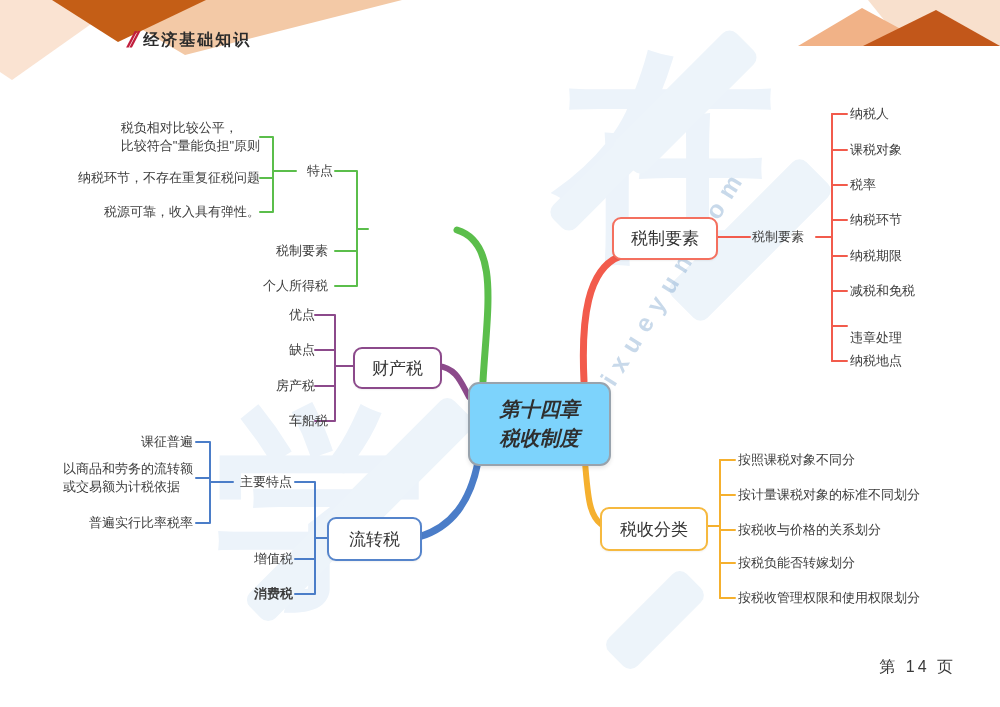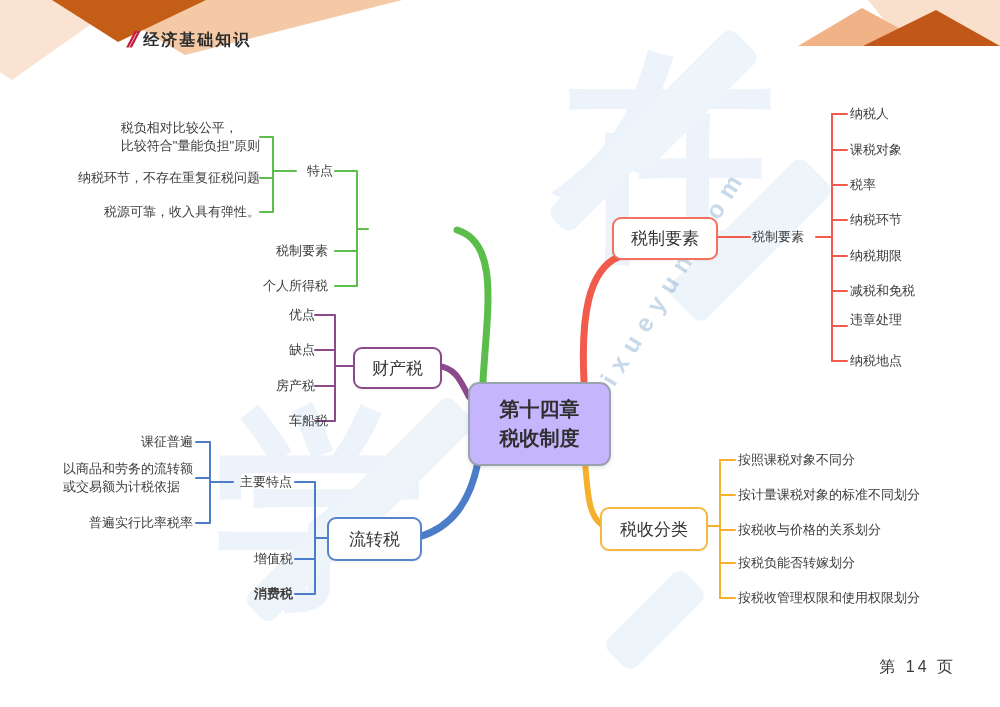--- a/index.html
+++ b/index.html
@@ -21,23 +21,24 @@
   }
   
   .map-svg{position:absolute;left:0;top:0;}
   .node-box{
     position:absolute;display:flex;align-items:center;justify-content:center;
     background:#ffffff;border:2px solid #999;border-radius:9px;
     font-size:17px;color:#333;white-space:nowrap;box-shadow:0 1px 2px rgba(0,0,0,0.06);
   }
   .center-box{
     position:absolute;display:flex;align-items:center;justify-content:center;text-align:center;
-    background:#c4b5fd;border:2px solid #98a3ad;border-radius:11px;
+    background:#7dd3fc;border:2px solid #98a3ad;border-radius:11px;
     font-size:20px;font-weight:bold;color:#2f2f2f;line-height:1.45;white-space:pre-line;
     box-shadow:0 2px 4px rgba(0,0,0,0.10);
+    font-style:italic;
   }
   .lbl{position:absolute;font-size:13px;color:#3d3d3d;white-space:nowrap;transform:translateY(-50%);line-height:1.4;}
   .lbl.pre{white-space:pre-line;}
   .b-green{border-color:#6fc75f;}
   .b-purple{border-color:#8c4a8b;}
   .b-blue{border-color:#5584cb;}
   .b-red{border-color:#f4705f;}
   .b-yellow{border-color:#f6b93f;}
   
   .footer-page{position:absolute;right:44px;top:657px;font-size:16px;color:#3a3a3a;letter-spacing:3px;}
@@ -135,21 +136,21 @@
   <div class="lbl" style="right:707px;top:559px;">增值税</div>
   <div class="lbl" style="right:707px;top:594px;font-weight:bold;">消费税</div>
 
   <div class="lbl" style="left:752px;top:237px;">税制要素</div>
   <div class="lbl" style="left:850px;top:114px;">纳税人</div>
   <div class="lbl" style="left:850px;top:150px;">课税对象</div>
   <div class="lbl" style="left:850px;top:185px;">税率</div>
   <div class="lbl" style="left:850px;top:220px;text-align:center;">纳税环节</div>
   <div class="lbl" style="left:850px;top:256px;">纳税期限</div>
   <div class="lbl" style="left:850px;top:291px;">减税和免税</div>
-  <div class="lbl" style="left:850px;top:320px;">违章处理</div>
+  <div class="lbl" style="left:850px;top:338px;">违章处理</div>
   <div class="lbl" style="left:850px;top:361px;">纳税地点</div>
 
   <div class="lbl" style="left:738px;top:460px;">按照课税对象不同分</div>
   <div class="lbl" style="left:738px;top:495px;">按计量课税对象的标准不同划分</div>
   <div class="lbl" style="left:738px;top:530px;">按税收与价格的关系划分</div>
   <div class="lbl" style="left:738px;top:563px;">按税负能否转嫁划分</div>
   <div class="lbl" style="left:738px;top:598px;">按税收管理权限和使用权限划分</div>
 
   <div class="footer-page">第 14 页</div>
 

